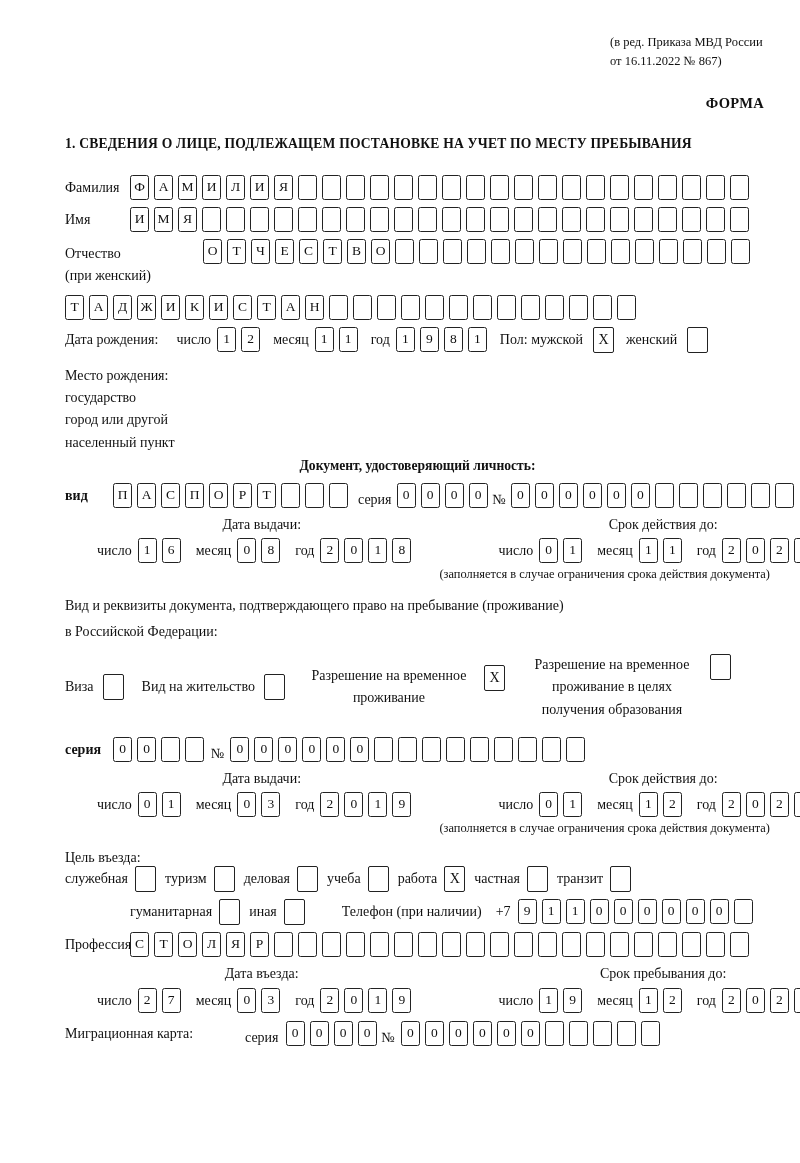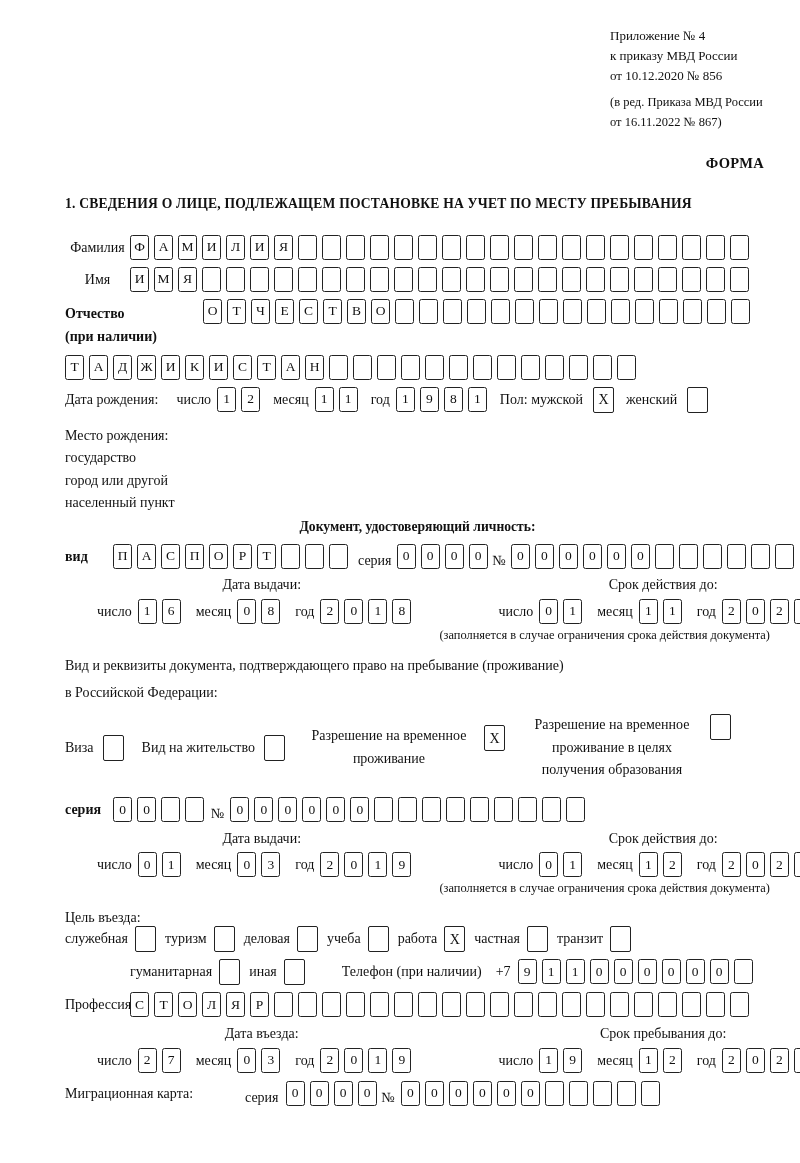--- a/index.html
+++ b/index.html
@@ -15,22 +15,22 @@
   .header-right{margin-left:545px;font-size:13px;line-height:1.55;white-space:nowrap;}
   .header-right .rev{margin-top:7px;font-size:12.5px;}
   .forma{font-weight:bold;text-align:right;margin:22px 6px 0 0;font-size:14.5px;letter-spacing:.3px;}
   .title{margin-top:18px;text-align:center;font-weight:bold;font-size:14.6px;line-height:1.75;letter-spacing:.2px;}
   .blank-line{display:inline-block;width:54px;border-bottom:2px solid #333;margin-left:10px;vertical-align:baseline;}
   .section-heading{margin:24px 0 22px;font-weight:bold;font-size:13.6px;letter-spacing:.2px;}
 
   
   .row{display:flex;align-items:flex-start;margin-bottom:7px;white-space:nowrap;}
   .label,.t{padding-top:4px;}
-  .w65{width:65px;flex:none;text-align:center;}
-  .w138{width:138px;flex:none;font-weight:bold;}
+  .w65{width:65px;flex:none;}
+  .w138{width:138px;flex:none;}
   .w115{width:115px;flex:none;}
   .w133{width:133px;flex:none;}
   .w48{width:48px;flex:none;font-weight:bold;}
   .w162{width:162px;flex:none;}
   .multiline{line-height:1.6;white-space:normal;}
 
   .cells{display:flex;flex:none;}
   .cell{
     box-sizing:border-box;flex:none;width:19px;height:25px;
     border:1.7px solid #222;border-radius:2.5px;margin-right:5px;
@@ -75,25 +75,20 @@
   .purpose2{margin-left:65px;}
   .phone-label{padding-top:4px;margin-left:28px;}
   .phone-prefix{padding-top:4px;margin:0 7px 0 14px;}
 </style>
 </head>
 <body>
 
 <div class="page">
 
   <div class="header-right">
-    <div>
-        <div>Приложение № 4</div>
-        <div>к приказу МВД России</div>
-        <div>от 10.12.2020 № 856</div>
-      </div>
     <div class="rev">
         <div>(в ред. Приказа МВД России</div>
         <div>от 16.11.2022 № 867)</div>
       </div>
   </div>
 
   <div class="forma">ФОРМА</div>
 
 
   <div class="section-heading">1. СВЕДЕНИЯ О ЛИЦЕ, ПОДЛЕЖАЩЕМ ПОСТАНОВКЕ НА УЧЕТ ПО МЕСТУ ПРЕБЫВАНИЯ</div>
@@ -158,21 +153,21 @@
         <span class="cell"></span>
         <span class="cell"></span>
         <span class="cell"></span>
         <span class="cell"></span>
       </div>
   </div>
 
   <div class="row">
     <div class="label w138 multiline">
         <div>Отчество</div>
-        <div>(при наличии)</div>
+        <div>(при женский)</div>
       </div>
     <div class="cells">
         <span class="cell">О</span>
         <span class="cell">Т</span>
         <span class="cell">Ч</span>
         <span class="cell">Е</span>
         <span class="cell">С</span>
         <span class="cell">Т</span>
         <span class="cell">В</span>
         <span class="cell">О</span>

